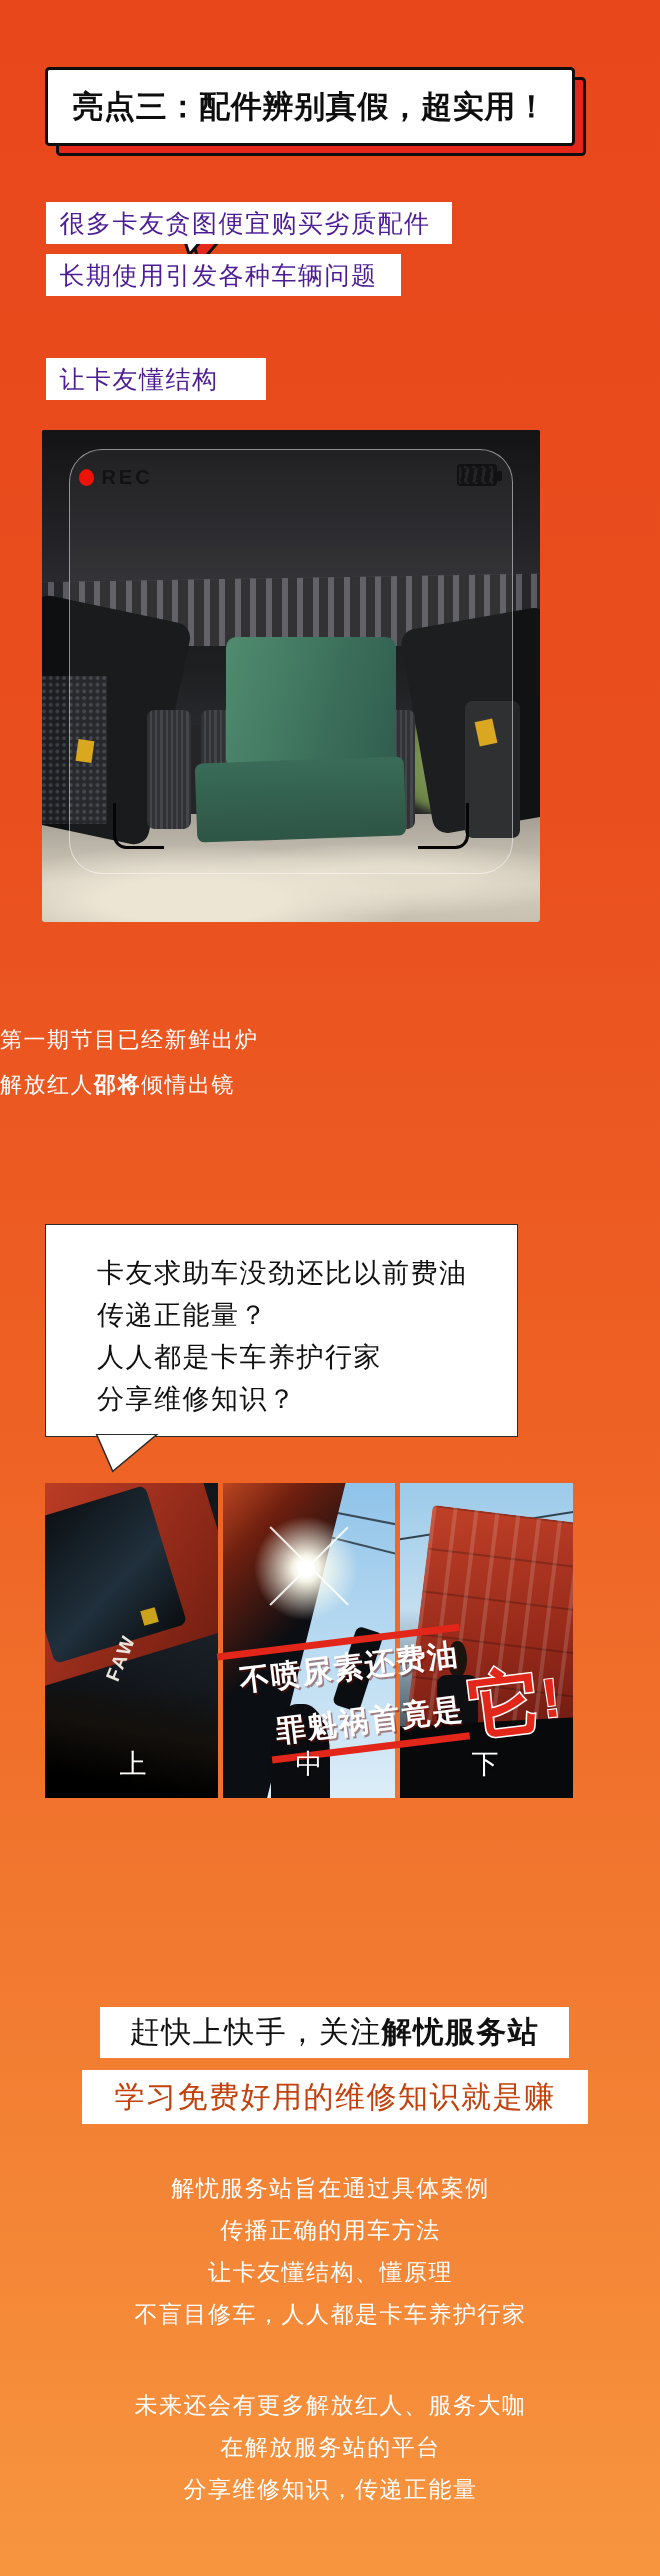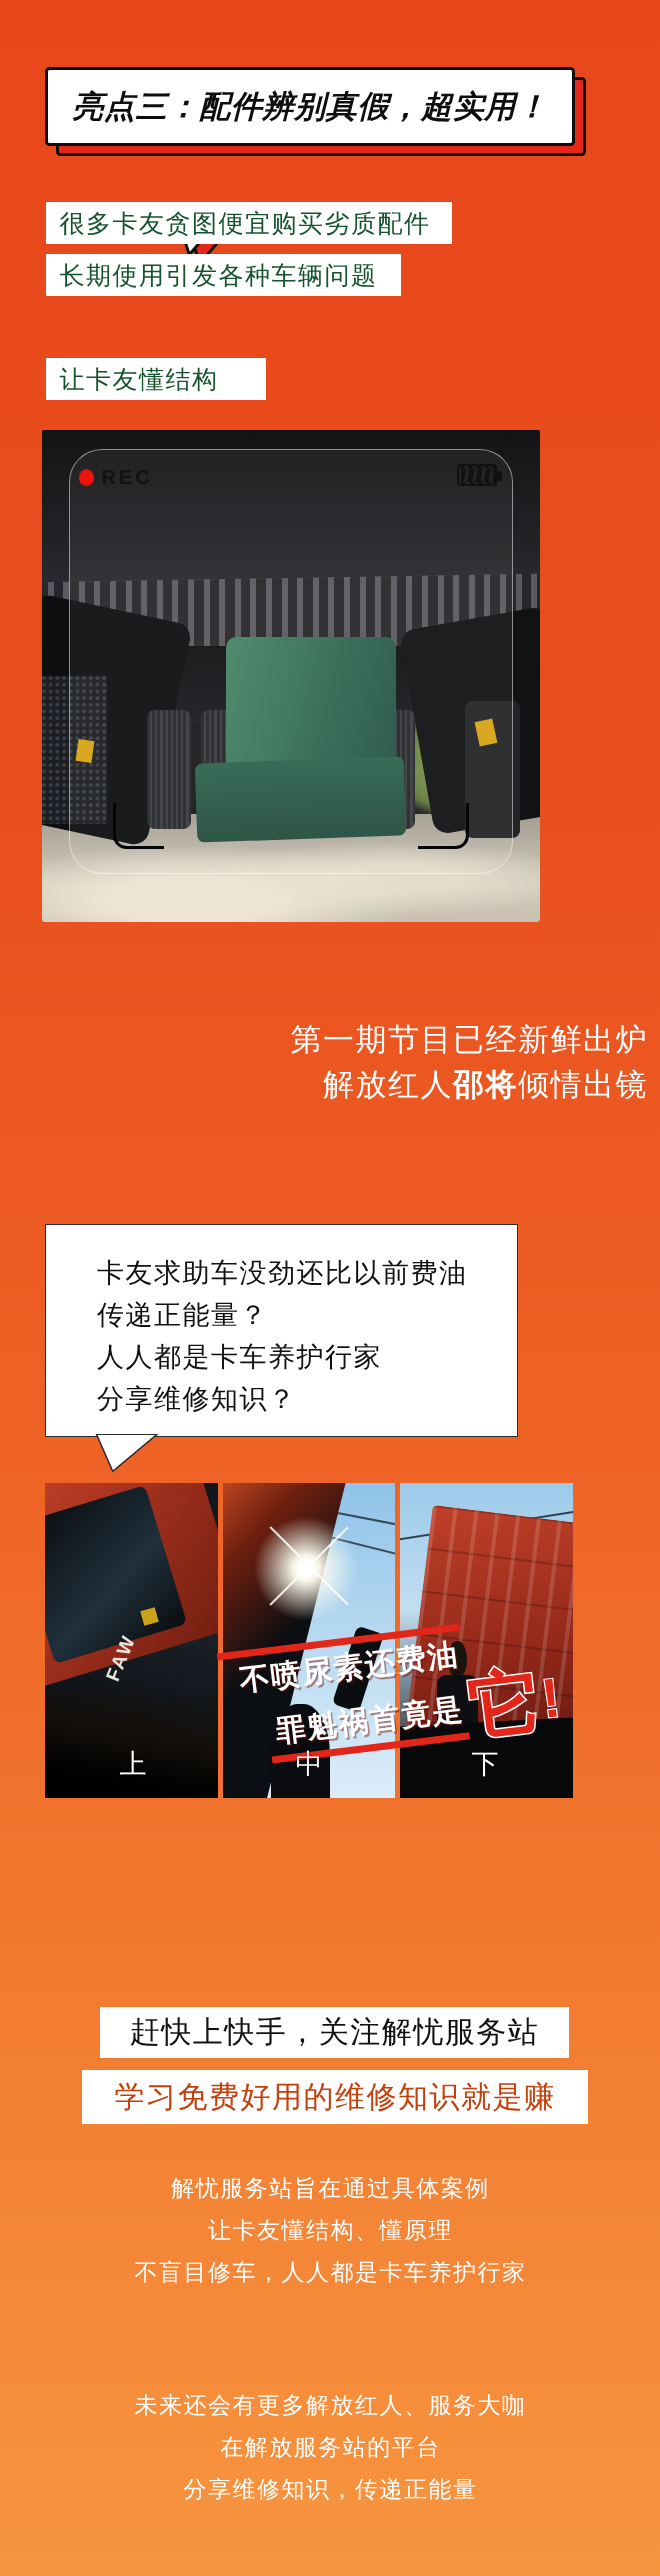--- a/index.html
+++ b/index.html
@@ -6,28 +6,28 @@
   body{font-family:"Liberation Sans","DejaVu Sans",sans-serif;}
   .page{position:relative;width:661px;height:2576px;overflow:hidden;
         background:linear-gradient(180deg,#e8471b 0%,#e94e1e 30%,#ee6124 55%,#f27c31 78%,#f7953f 100%);}
 
   
   .title-wrap{position:absolute;left:45px;top:67px;width:530px;height:79px;}
   .title-shadow{position:absolute;left:11px;top:10.4px;width:100%;height:100%;
                 background:#e5261a;border:3.7px solid #0e0e0e;border-radius:4.5px;box-sizing:border-box;}
   .title-box{position:absolute;left:0;top:0;width:100%;height:100%;background:#ffffff;
              border:3.7px solid #0e0e0e;border-radius:4.5px;box-sizing:border-box;
-             display:flex;align-items:center;justify-content:center;font-style:italic;}
+             display:flex;align-items:center;justify-content:center;}
   .title-box span{font-size:31px;font-weight:900;color:#0e0e0e;letter-spacing:0.7px;}
   .tail-svg{position:absolute;left:128px;top:146px;}
 
   
   .strip{position:absolute;left:46px;height:42px;background:#ffffff;
          display:flex;align-items:center;padding-left:13.4px;box-sizing:border-box;}
-  .strip span{font-size:25px;color:#14532d;letter-spacing:1.5px;white-space:nowrap;}
+  .strip span{font-size:25px;color:#4c1d95;letter-spacing:1.5px;white-space:nowrap;}
   .strip1{top:202px;width:406px;}
   .strip2{top:254px;width:355px;}
   .strip3{top:306px;width:500px;}
   .strip4{top:358px;width:220px;}
 
   
   .photo1{position:absolute;left:42px;top:430px;width:498px;height:492px;overflow:hidden;
           border-radius:2.2px;background:#1a1a1d;}
   .p1-top{position:absolute;left:0;top:0;width:100%;height:33%;
           background:linear-gradient(180deg,#141416 0%,#232327 70%,#2c2c30 100%);}
@@ -69,22 +69,22 @@
               border-bottom-right-radius:13.4px;}
   .rec{position:absolute;left:37px;top:36px;display:flex;align-items:center;}
   .rec-dot{width:15px;height:16.4px;background:#ee1308;border-radius:50% 50% 50% 50%/55% 55% 45% 45%;margin-right:7.4px;}
   .rec span{font-size:20px;font-weight:800;color:#121212;letter-spacing:3px;}
   .battery{position:absolute;right:43px;top:34px;width:40px;height:22px;border:2.2px solid #111114;border-radius:3.7px;
            background:repeating-linear-gradient(100deg,#131316 0 5.2px,transparent 5.2px 8.2px);
            background-origin:content-box;padding:2.2px;box-sizing:border-box;}
   .battery:after{content:"";position:absolute;right:-6.7px;top:5.2px;width:4.5px;height:9.7px;background:#111114;border-radius:1.5px;}
 
   
-  .episode{position:absolute;left:0;top:1017px;width:648px;text-align:right;color:#fff;
-           font-size:31px;line-height:45px;letter-spacing:1.5px;}
+  .episode{position:absolute;left:0;top:1017px;width:648px;text-align:left;color:#fff;
+           font-size:22px;line-height:45px;letter-spacing:1.5px;}
   .episode b{font-weight:900;}
 
   
   .bubble{position:absolute;left:45px;top:1224px;width:473px;height:213px;background:#fff;
           border:1.5px solid #2b2b2b;box-sizing:border-box;padding:27px 0 0 51px;}
   .bubble p{margin:0;font-size:27px;line-height:42px;color:#111;letter-spacing:1.5px;}
   .bubble-tail{position:absolute;left:95px;top:1434px;}
 
   
   .photo2{position:absolute;left:45px;top:1483px;width:528px;height:315px;display:flex;gap:5.2px;}
@@ -136,21 +136,21 @@
           -webkit-text-stroke:3px #ffffff;paint-order:stroke fill;}
   .ob-exc{font-size:55px;font-weight:900;color:#e3261a;line-height:55px;
           -webkit-text-stroke:2.2px #ffffff;paint-order:stroke fill;}
   .panel-labels{position:absolute;left:0;bottom:16.4px;width:100%;display:flex;}
   .panel-labels span{flex:1;text-align:center;font-size:27px;color:#fff;text-shadow:0 1.5px 3px rgba(0,0,0,.6);}
 
   
   .cta1{position:absolute;left:100px;top:2007px;width:469px;height:51px;background:#fff;
         display:flex;align-items:center;justify-content:center;}
   .cta1 span{font-size:30px;color:#111;letter-spacing:1.5px;white-space:nowrap;}
-  .cta1 b{font-weight:400;}
+  .cta1 b{font-weight:700;}
   .cta2{position:absolute;left:82px;top:2070px;width:506px;height:54px;background:#fff;
         display:flex;align-items:center;justify-content:center;}
   .cta2 span{font-size:30px;color:#c2410c;letter-spacing:1.5px;white-space:nowrap;}
 
   
   .outro{position:absolute;left:0;width:661px;text-align:center;color:#fff;}
   .outro p{margin:0;font-size:23px;line-height:42px;letter-spacing:1.5px;}
   .outro.para1{top:2167px;}
   .outro.para2{top:2384px;}
 </style>
@@ -271,20 +271,21 @@
 
   <div class="cta1">
     <span><span>赶快上快手，关注</span><b>解忧服务站</b></span>
   </div>
   <div class="cta2">
     <span>学习免费好用的维修知识就是赚</span>
   </div>
 
   <div class="outro para1">
     <p>解忧服务站旨在通过具体案例</p>
+    <p>传播正确的用车方法</p>
     <p>让卡友懂结构、懂原理</p>
     <p>不盲目修车，人人都是卡车养护行家</p>
   </div>
   <div class="outro para2">
     <p>未来还会有更多解放红人、服务大咖</p>
     <p>在解放服务站的平台</p>
     <p>分享维修知识，传递正能量</p>
   </div>
 
 </div>

